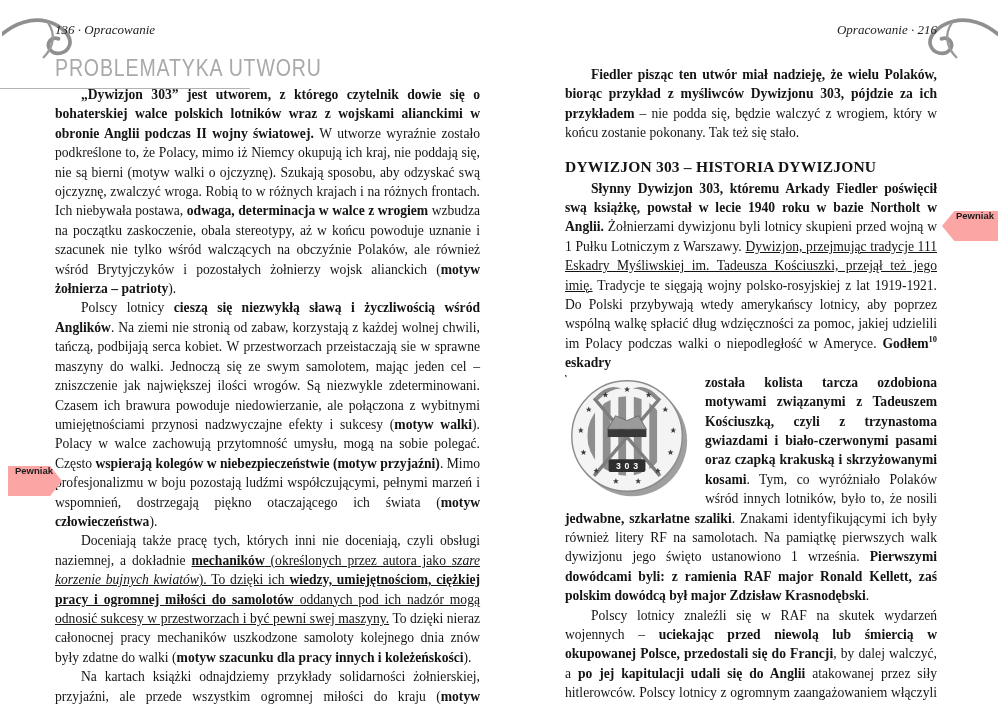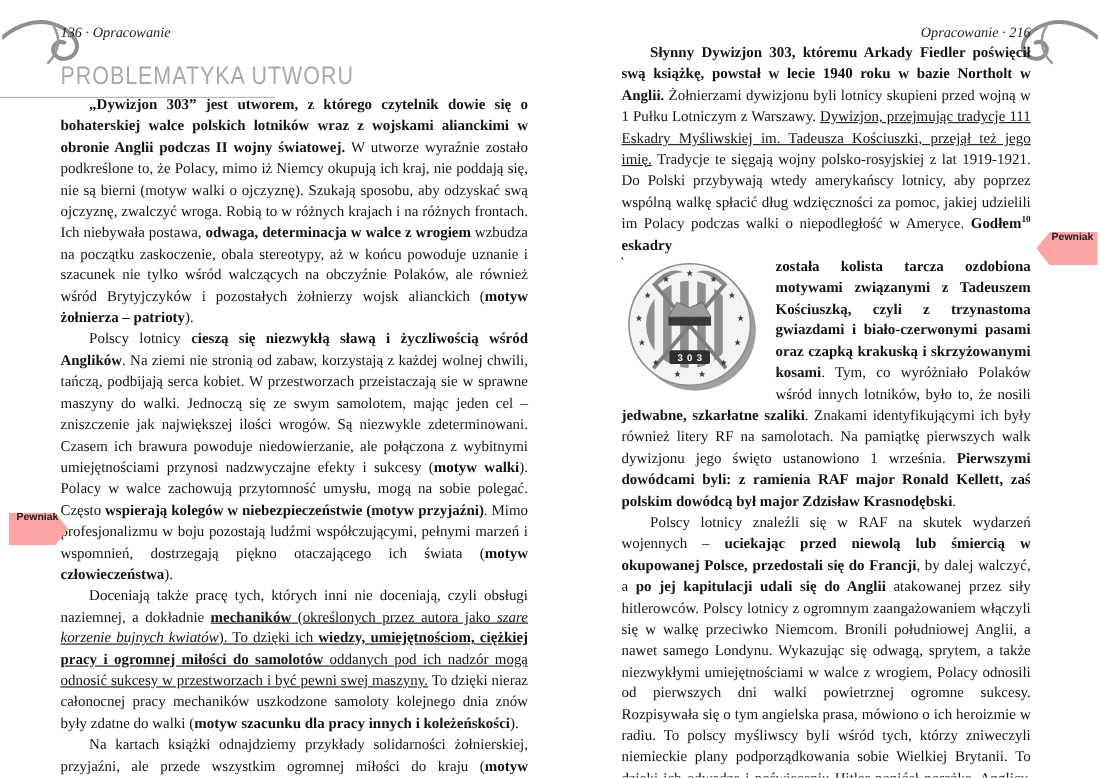--- a/index.html
+++ b/index.html
@@ -61,20 +61,22 @@
     <p class="body indent"><span>Na kartach książki odnajdziemy przykłady solidarności żołnierskiej, przyjaźni, ale przede wszystkim ogromnej miłości do kraju (</span><span class="b">motyw patriotyczny</span></p>
   </div>
 
   <div class="tab tab-left">
     <span>Pewniak</span>
     <span>na teście</span>
   </div>
 
   <div class="page page-right">
     <div class="running-head rh-right">Opracowanie · 216</div>
+    <p class="body indent intro"><span class="b">Fiedler pisząc ten utwór miał nadzieję, że wielu Polaków, biorąc przykład z myśliwców Dywizjonu 303, pójdzie za ich przykładem</span><span> – nie podda się, będzie walczyć z wrogiem, który w końcu zostanie pokonany. Tak też się stało.</span></p>
+    <h2 class="section-heading">DYWIZJON 303 – HISTORIA DYWIZJONU</h2>
     <p class="body indent"><span class="b">Słynny Dywizjon 303, któremu Arkady Fiedler poświęcił swą książkę, powstał w lecie 1940 roku w bazie Northolt w Anglii.</span><span> Żołnierzami dywizjonu byli lotnicy skupieni przed wojną w 1 Pułku Lotniczym z Warszawy. </span><span class="u">Dywizjon, przejmując tradycje 111 Eskadry Myśliwskiej im. Tadeusza Kościuszki, przejął też jego imię.</span><span> Tradycje te sięgają wojny polsko-rosyjskiej z lat 1919-1921. Do Polski przybywają wtedy amerykańscy lotnicy, aby poprzez wspólną walkę spłacić dług wdzięczności za pomoc, jakiej udzielili im Polacy podczas walki o niepodległość w Ameryce. </span><span class="b">Godłem</span><span class="b sup">10</span><span class="b"> eskadry</span></p>
 
     <div class="history-wrap">
       <svg class="badge" viewBox="0 0 130 130">
         <circle cx="69" cy="68" r="57" fill="#9f9f9f"></circle>
         <circle cx="64" cy="63" r="57" fill="#f4f4f4" stroke="#8c8c8c" stroke-width="1.5"></circle>
         <clipPath id="stripeClip">
             <circle cx="64" cy="63" r="41"></circle>
           </clipPath>
         <g clip-path="url(#stripeClip)">

